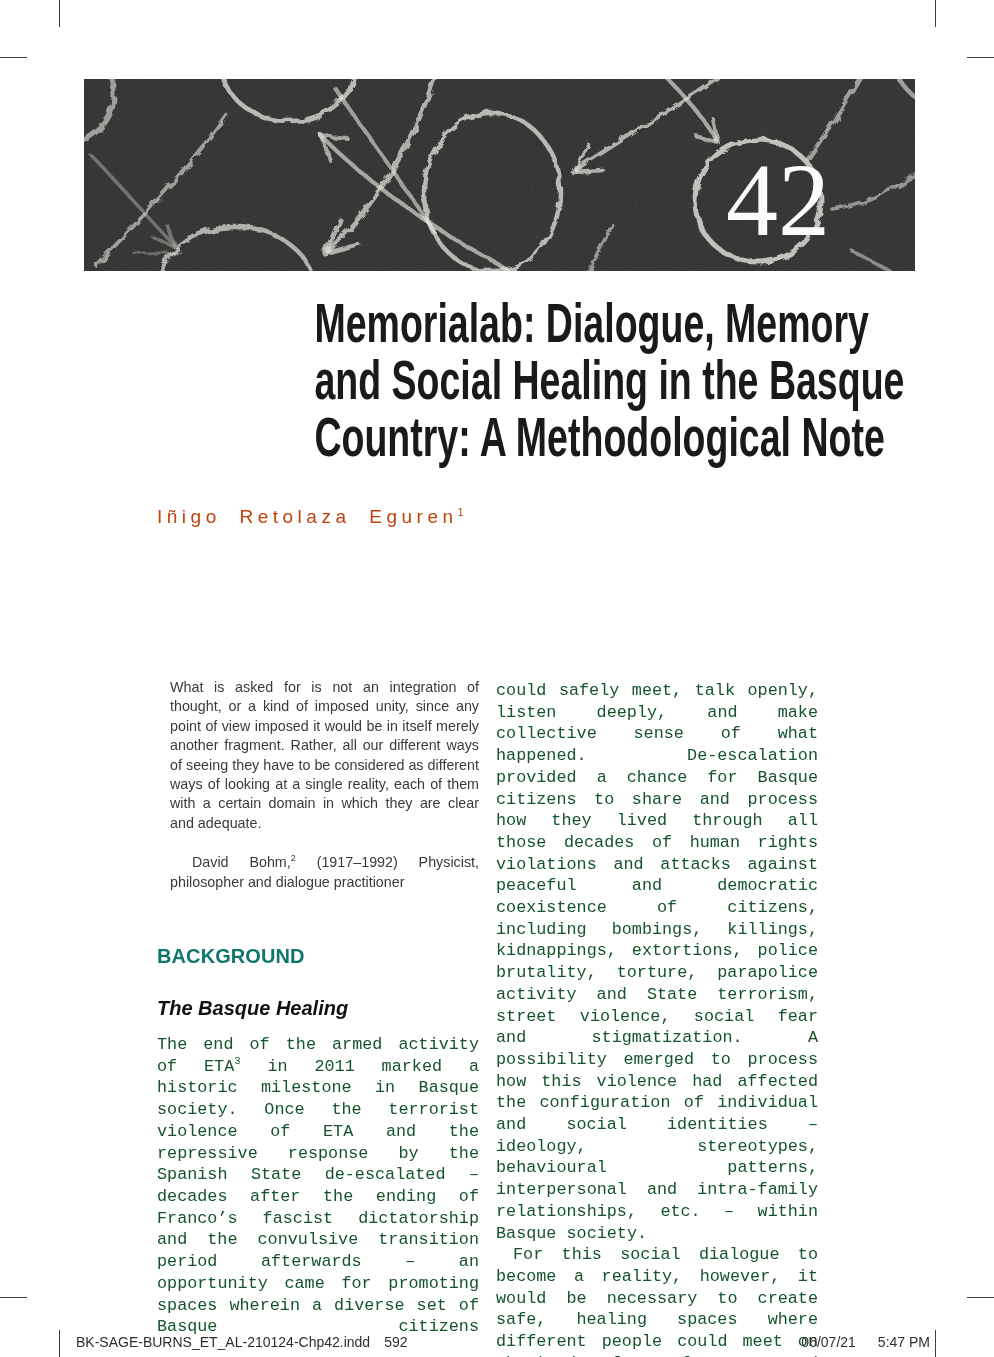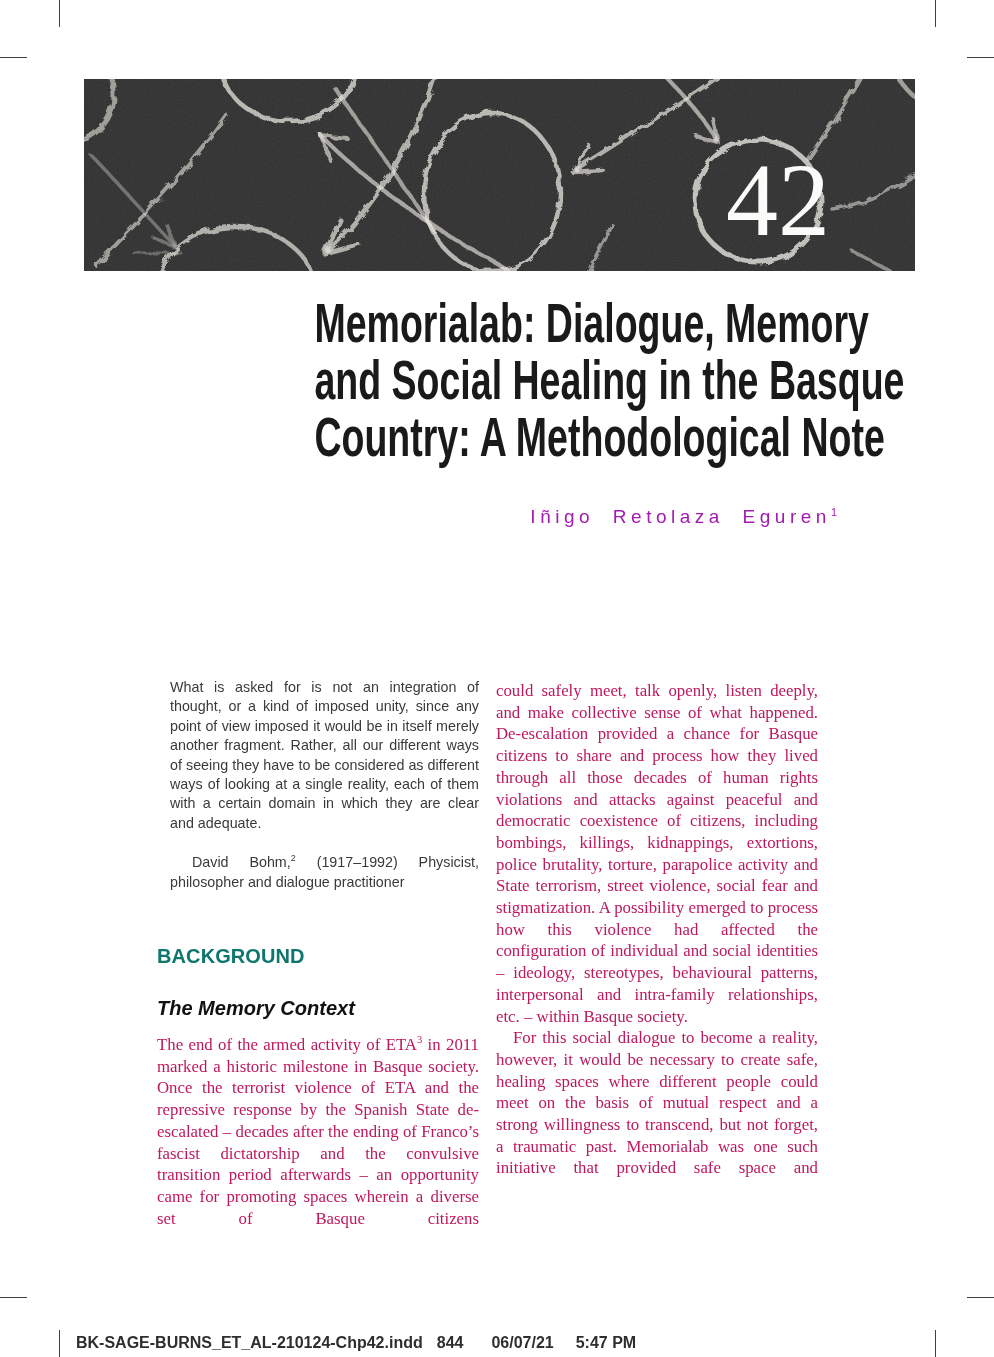--- a/index.html
+++ b/index.html
@@ -17,21 +17,21 @@
 
   .chapter-title {
     position:absolute; top:294px; left:57px; width:780px;
     text-align:right; font-weight:bold;
     font-size:56px; line-height:57px; color:#1a1a1a;
     transform:scaleX(0.67); transform-origin:100% 0;
     white-space:nowrap;
   }
   .author-line {
     position:absolute; top:506px; left:157px; width:680px;
-    text-align:right; font-size:19px; color:#a21caf;
+    text-align:left; font-size:19px; color:#c2410c;
     letter-spacing:4.5px; word-spacing:9px;
   }
   .author-line sup { font-size:11px; letter-spacing:0; vertical-align:super; line-height:0; }
 
   .columns { position:absolute; left:157px; top:678px; width:673px; display:flex; gap:17px; }
   .col { width:322px; }
 
   .epigraph {
     margin-left:13px; font-size:14.3px; line-height:19.4px;
     text-align:justify; color:#3a3a3a;
@@ -42,33 +42,33 @@
 
   .h-background {
     margin:52px 0 0 0; font-size:20px; line-height:24px;
     font-weight:bold; color:#0f766e; letter-spacing:0.1px;
   }
   .h-context {
     margin:27px 0 0 0; font-size:20px; line-height:26px;
     font-weight:bold; font-style:italic; color:#111;
   }
   .body-text {
-    font-family:Liberation Serif, serif;
+    font-family:Liberation Mono, monospace;
     font-size:16.8px; line-height:21.7px; text-align:justify;
-    color:#be185d; margin:13px 0 0 0; hyphens:manual;
+    color:#14532d; margin:13px 0 0 0; hyphens:manual;
   }
   .body-text sup { font-size:10.5px; vertical-align:super; line-height:0; }
   .col-right .body-text { margin-top:2px; }
   .body-text.cont { text-align-last:justify; }
   .body-text.indent { text-indent:17px; margin-top:0; }
 
   .footer {
     position:absolute; left:76px; right:64px; top:1334px;
-    font-size:16px; color:#2e2e2e;
-    display:flex; align-items:baseline;font-weight:bold;
+    font-size:14px; color:#2e2e2e;
+    display:flex; justify-content:space-between; align-items:baseline;
   }
   .footer-left { display:flex; gap:14px; }
   .footer-right { display:flex; gap:22px;margin-left:28px; }
 </style>
 </head>
 <body>
 
 <div class="crop v" style="left:59px; top:0;"></div>
 <div class="crop v" style="left:935px; top:0;"></div>
 <div class="crop h" style="left:0; top:57px;"></div>
@@ -133,34 +133,34 @@
 
 <div class="columns">
 
   <div class="col col-left">
     <div class="epigraph">
       <p>What is asked for is not an integration of thought, or a kind of imposed unity, since any point of view imposed it would be in itself merely another frag­ment. Rather, all our different ways of seeing they have to be considered as different ways of looking at a single reality, each of them with a certain domain in which they are clear and adequate.</p>
       <p class="attribution"><span>David Bohm,</span><sup>2</sup><span> (1917–1992) Physicist, philoso­pher and dialogue practitioner</span></p>
     </div>
 
     <h2 class="h-background">BACKGROUND</h2>
-    <h3 class="h-context">The Memory Context</h3>
+    <h3 class="h-context">The Basque Healing</h3>
 
     <p class="body-text cont"><span>The end of the armed activity of ETA</span><sup>3</sup><span> in 2011 marked a historic milestone in Basque society. Once the terrorist violence of ETA and the repressive response by the Spanish State de-escalated – decades after the ending of Franco’s fascist dictatorship and the con­vulsive transition period afterwards – an opportunity came for promoting spaces wherein a diverse set of Basque citizens</span></p>
   </div>
 
   <div class="col col-right">
     <p class="body-text">could safely meet, talk openly, listen deeply, and make collective sense of what happened. De-escalation provided a chance for Basque citizens to share and process how they lived through all those decades of human rights violations and attacks against peaceful and democratic coexistence of citizens, including bombings, killings, kidnappings, extortions, police brutality, torture, parapolice activity and State terrorism, street violence, social fear and stigmatization. A possibility emerged to process how this violence had affected the configuration of individual and social identities – ideology, stereotypes, behavioural patterns, interpersonal and intra-family relationships, etc. – within Basque society.</p>
     <p class="body-text indent cont">For this social dialogue to become a real­ity, however, it would be necessary to create safe, healing spaces where different people could meet on the basis of mutual respect and a strong willingness to transcend, but not forget, a traumatic past. Memorialab was one such initiative that provided safe space and</p>
   </div>
 
 </div>
 
 <div class="footer">
   <div class="footer-left">
     <span>BK-SAGE-BURNS_ET_AL-210124-Chp42.indd</span>
-    <span>844</span>
+    <span>592</span>
   </div>
   <div class="footer-right">
     <span>06/07/21</span>
     <span>5:47 PM</span>
   </div>
 </div>
 
 </body></html>

